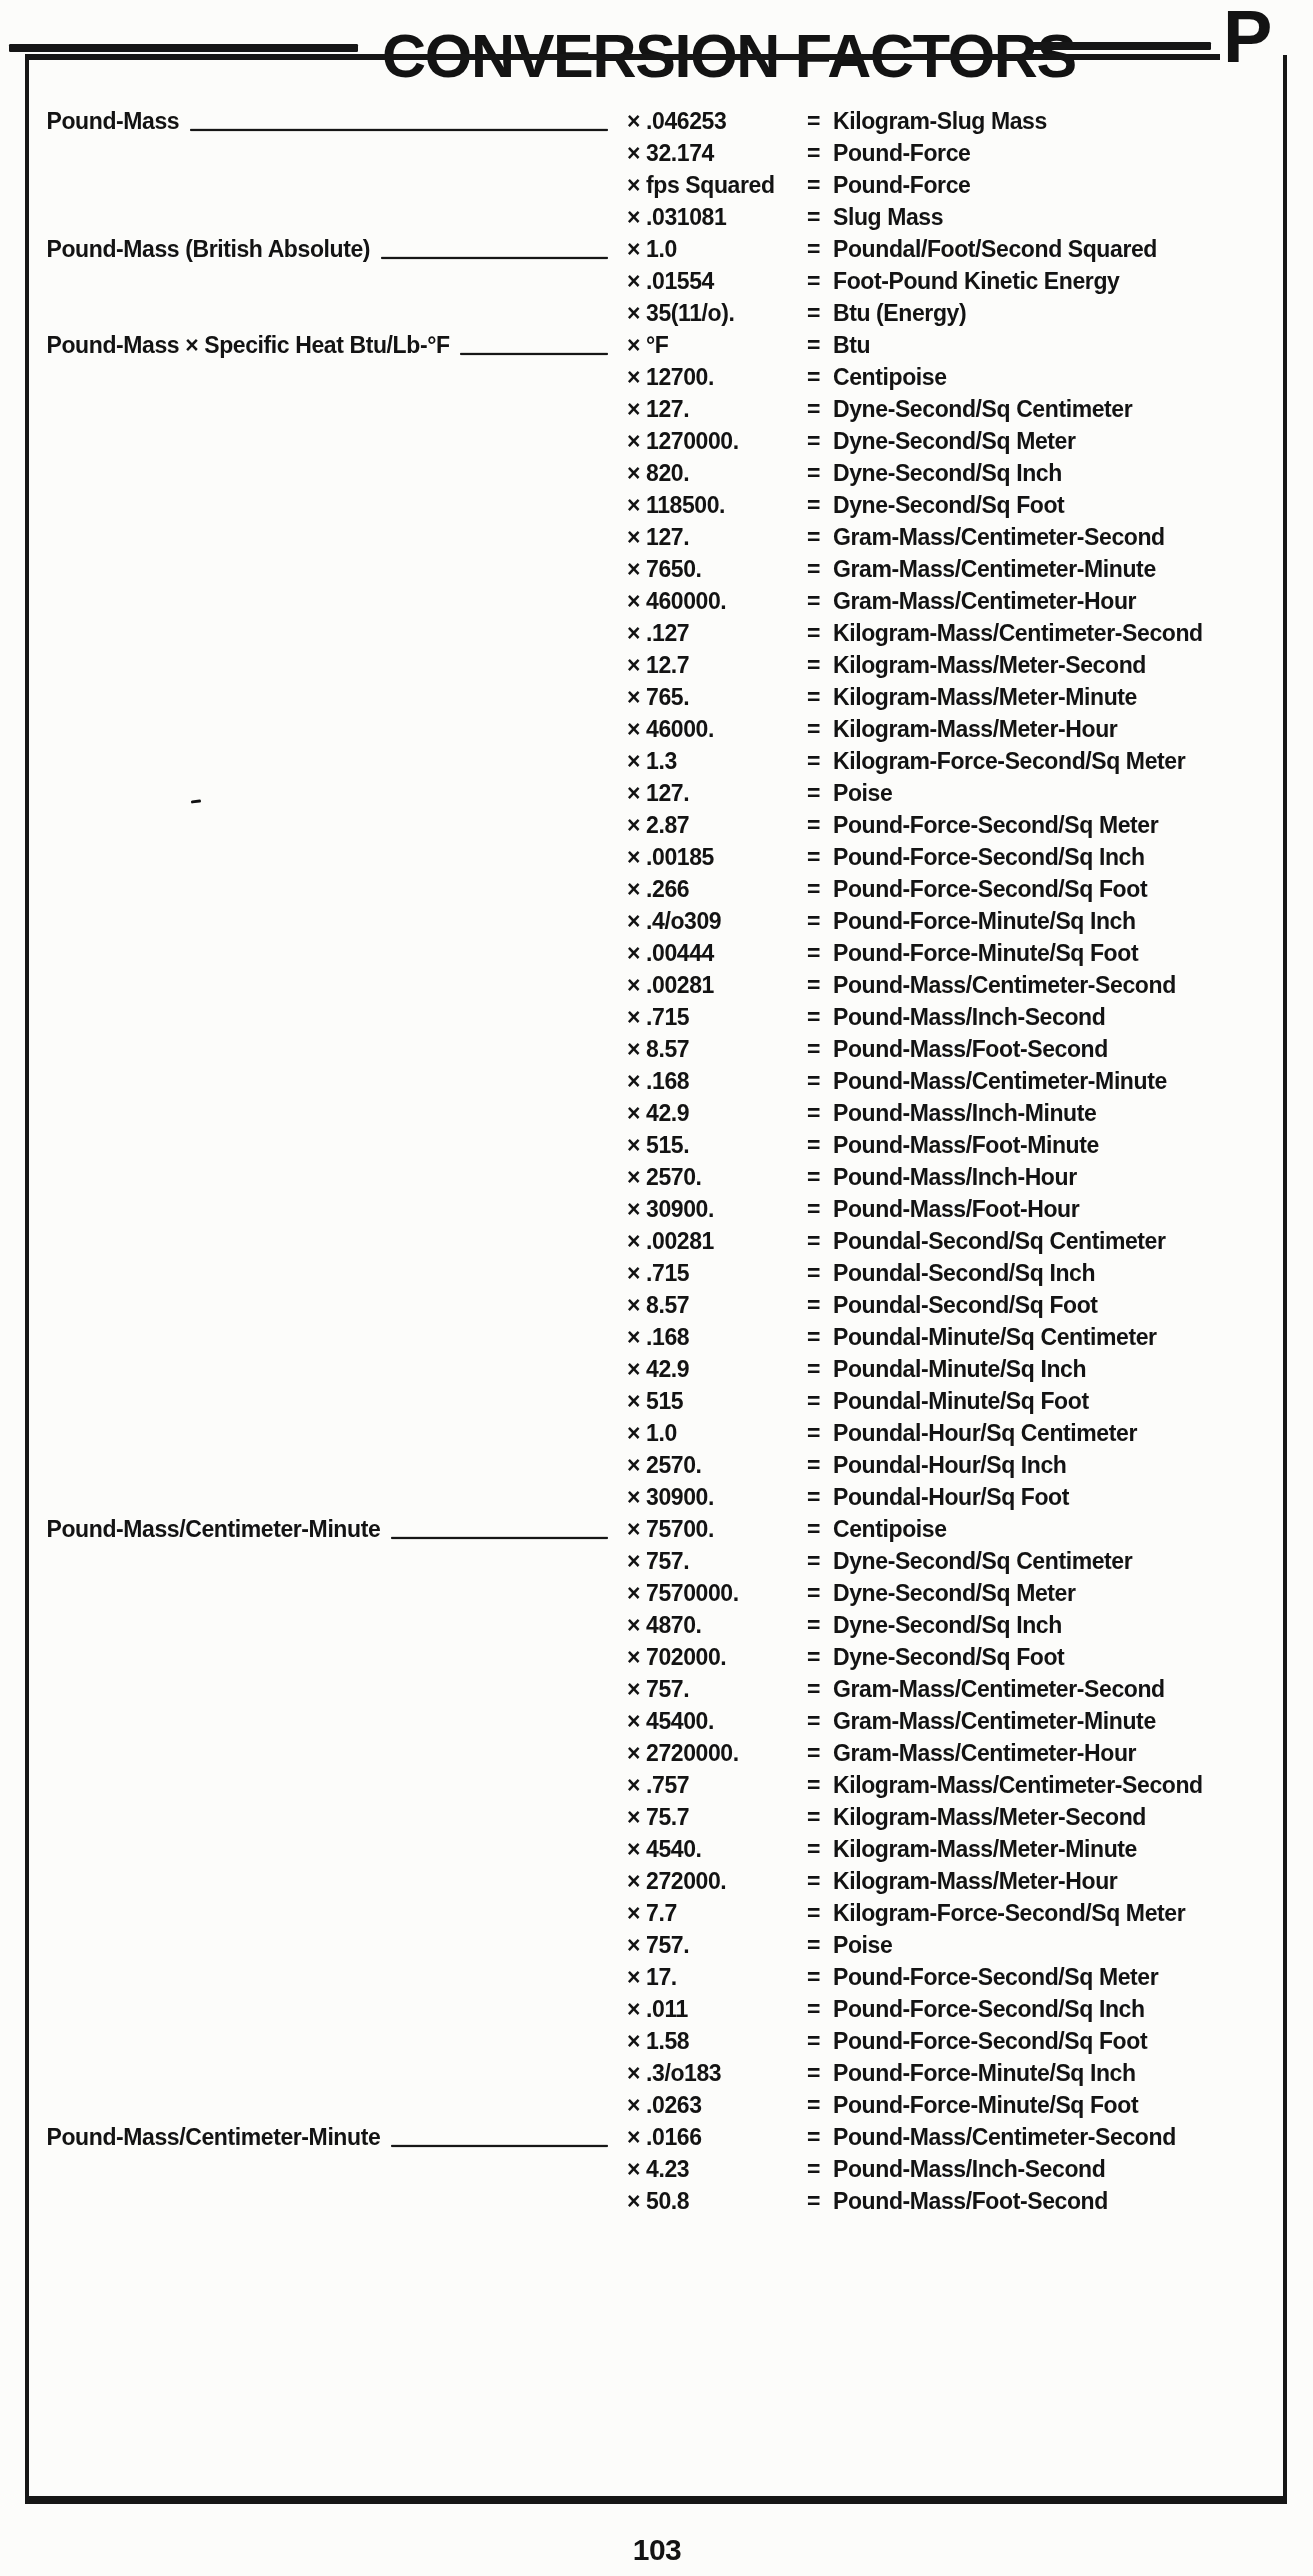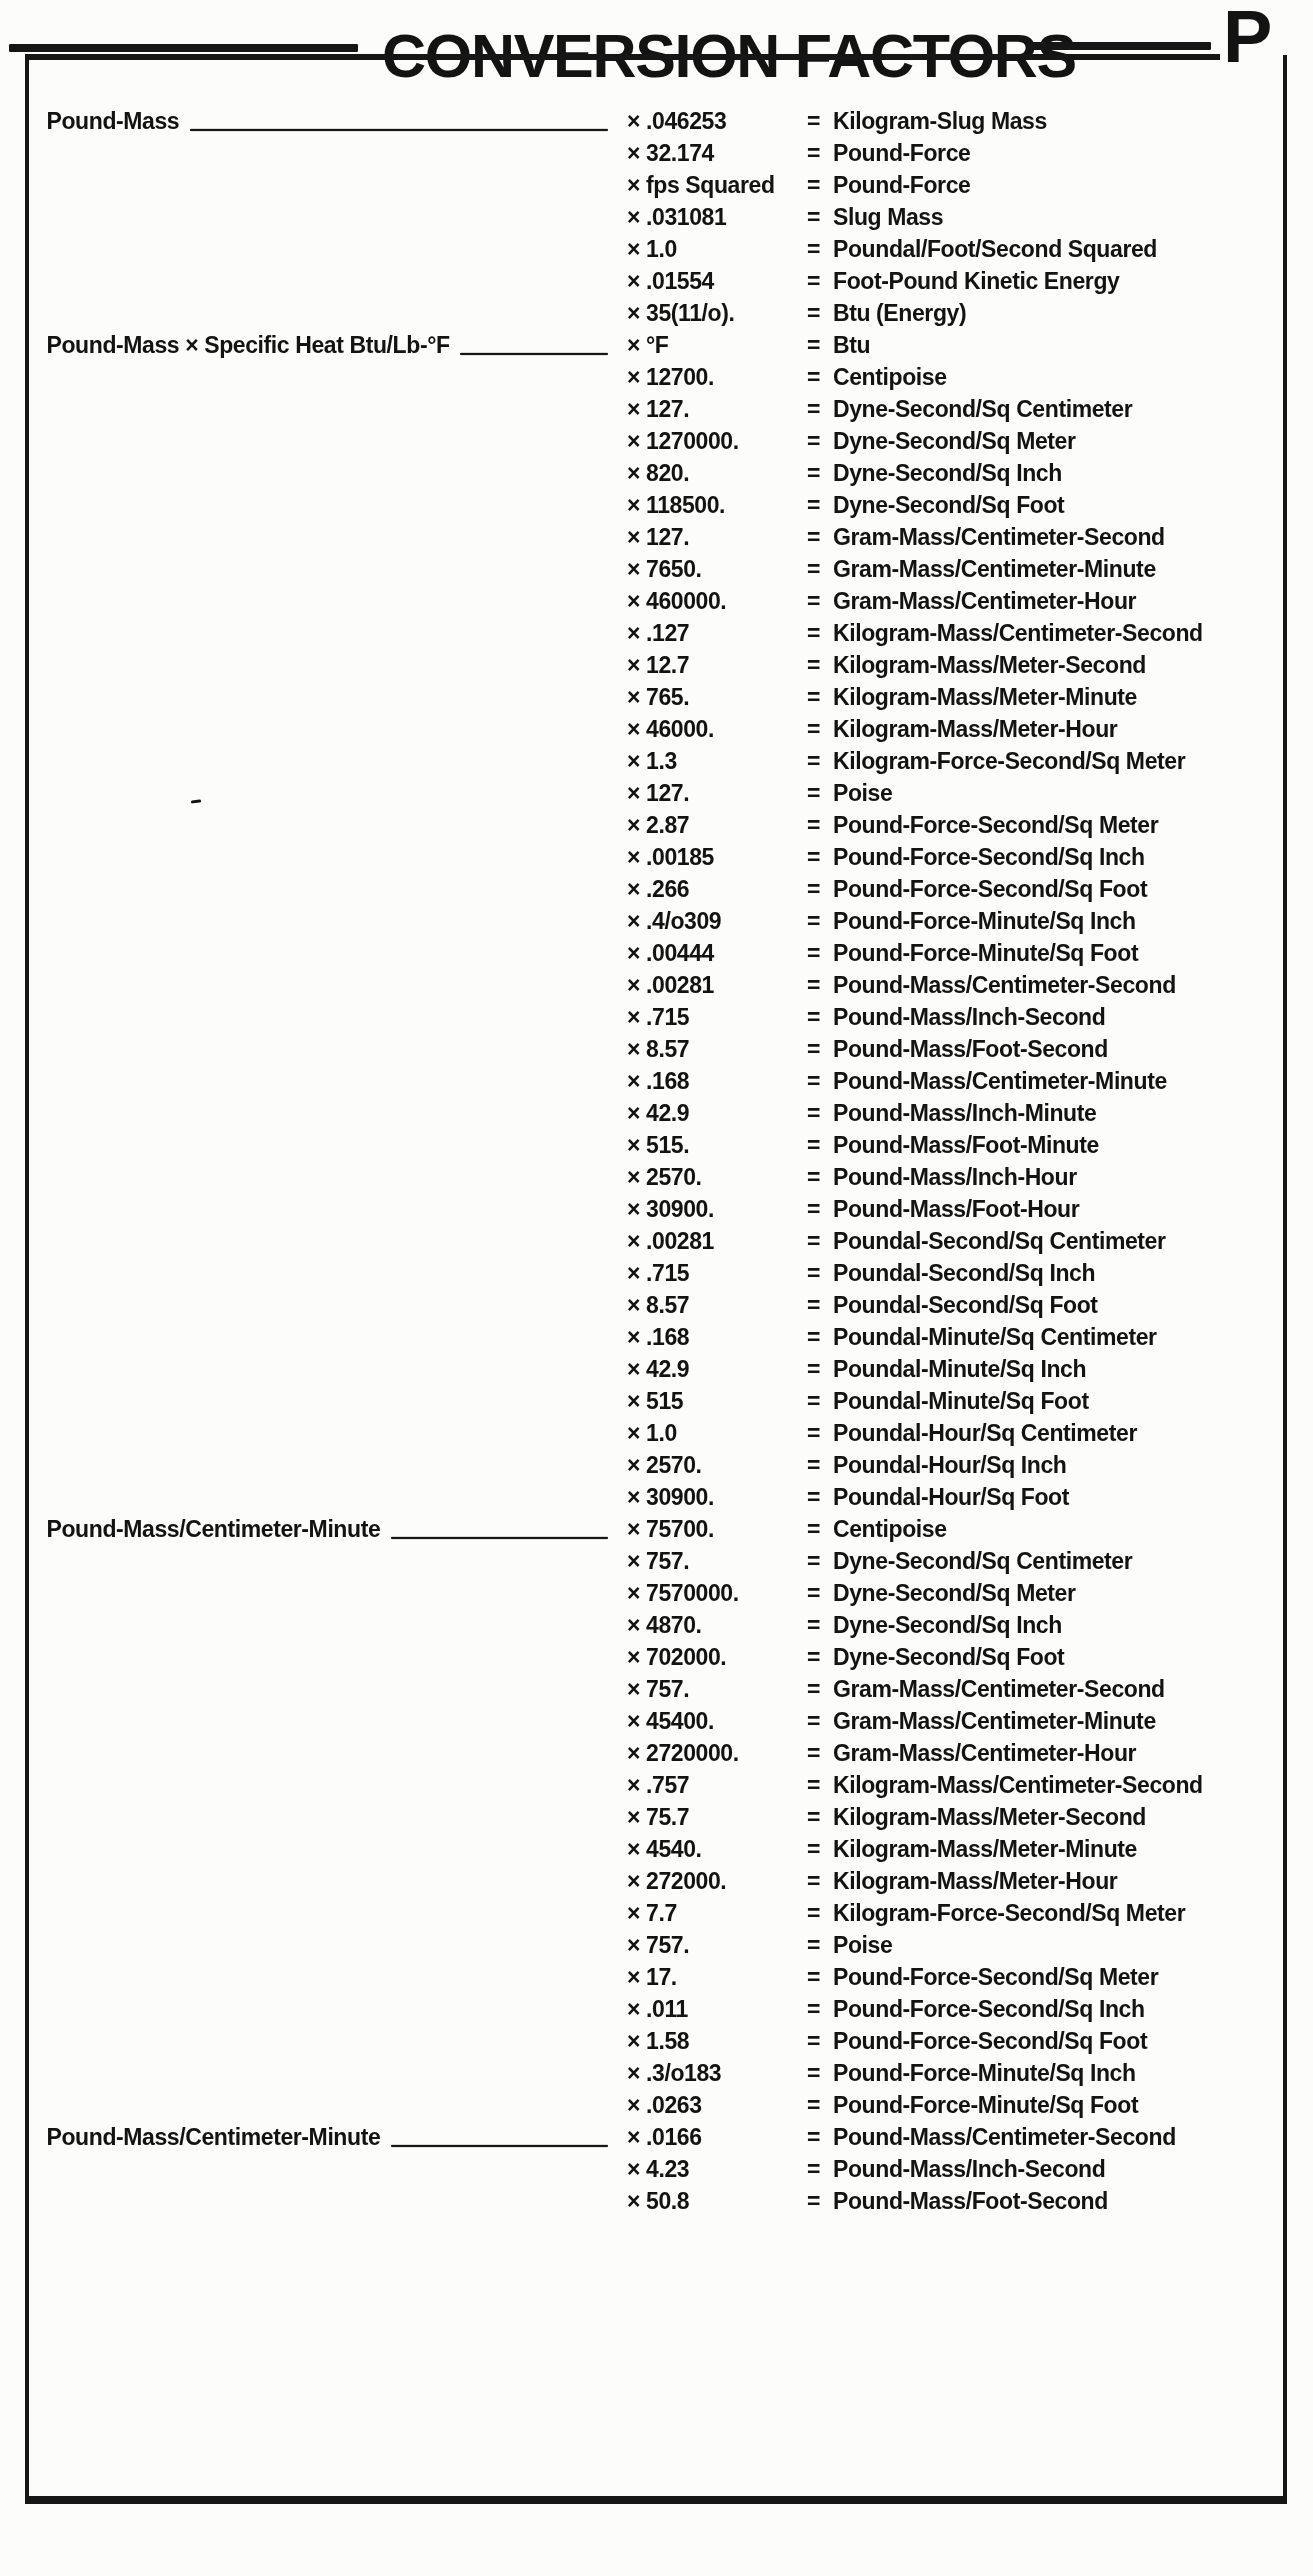--- a/index.html
+++ b/index.html
@@ -99,20 +99,24 @@
           <span class="factor">× fps Squared</span>
           <span class="eq">=</span>
           <span class="result">Pound-Force</span>
         </div>
         <div class="row">
           <span class="factor">× .031081</span>
           <span class="eq">=</span>
           <span class="result">Slug Mass</span>
         </div>
         <div class="row">
+          <div class="label-area">
+            <span class="qty-label">Pound-Mass (British Absolute)</span>
+            <span class="leader"></span>
+          </div>
           <span class="factor">× 1.0</span>
           <span class="eq">=</span>
           <span class="result">Poundal/Foot/Second Squared</span>
         </div>
         <div class="row">
           <span class="factor">× .01554</span>
           <span class="eq">=</span>
           <span class="result">Foot-Pound Kinetic Energy</span>
         </div>
         <div class="row">
@@ -424,15 +428,16 @@
         </div>
         <div class="row">
           <span class="factor">× 50.8</span>
           <span class="eq">=</span>
           <span class="result">Pound-Mass/Foot-Second</span>
         </div>
       </div>
     <span class="artifact-dash"></span>
   </div>
 
+  <div class="page-number">103</div>
 
 </div>
 
 
 </body></html>

